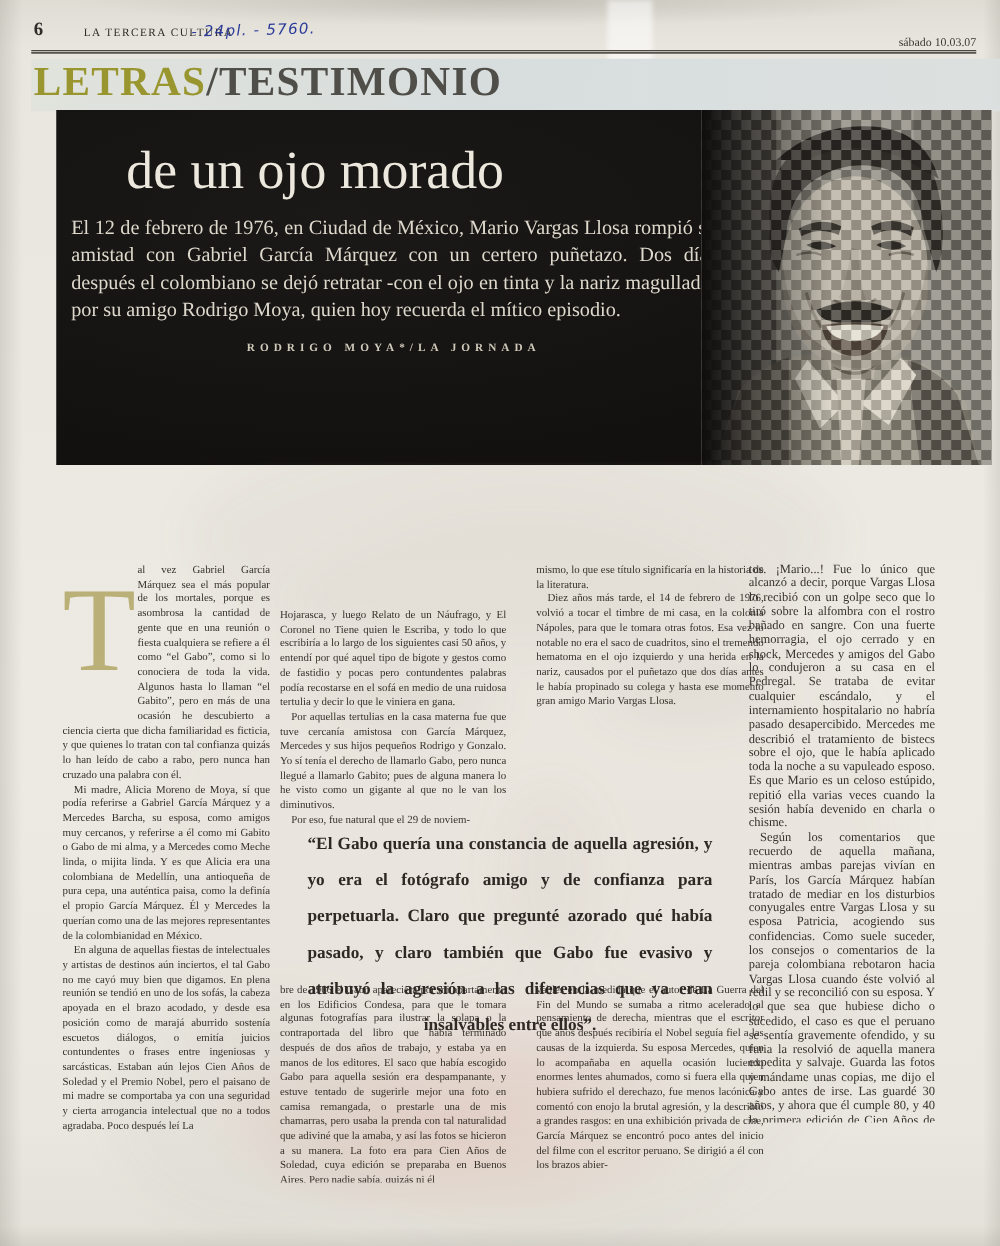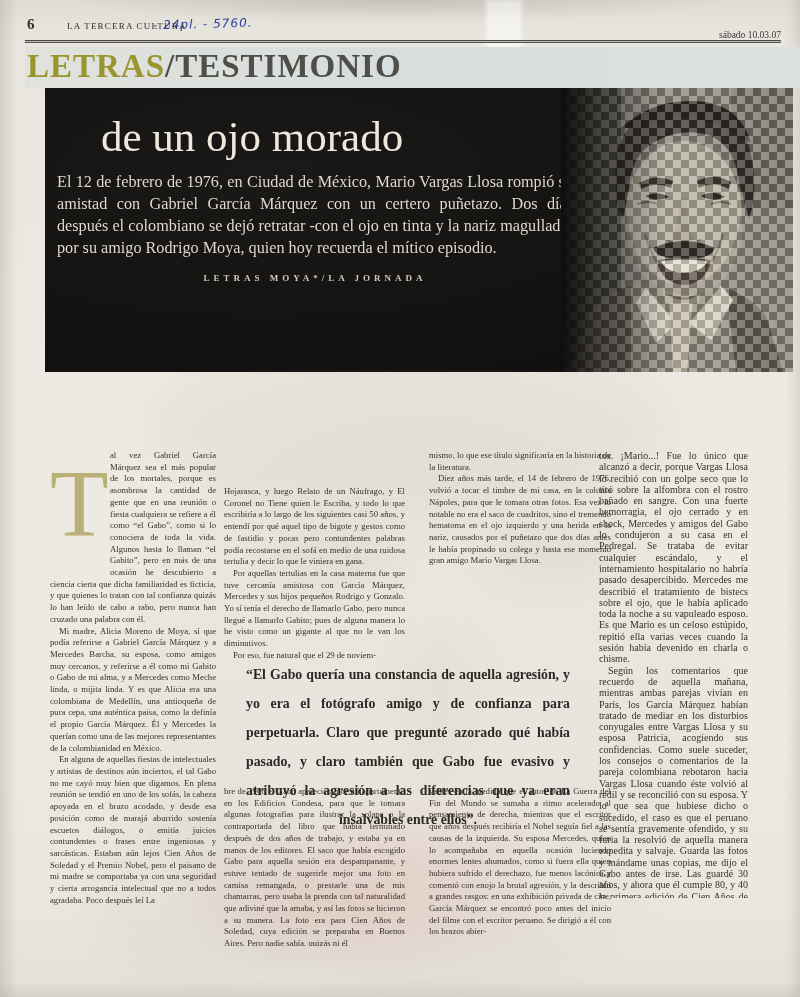--- a/index.html
+++ b/index.html
@@ -92,21 +92,21 @@
 
   <div class="section-band"></div>
   <div class="section-title">
     <span class="p1">LETRAS</span><span class="p2">/TESTIMONIO</span>
   </div>
 
   <div class="head-block">
     <div class="head-text">
       <div class="hl2">de un ojo morado</div>
       <div class="lede">El 12 de febrero de 1976, en Ciudad de México, Mario Vargas Llosa rompió su amistad con Gabriel García Márquez con un certero puñetazo. Dos días después el colombiano se dejó retratar -con el ojo en tinta y la nariz magullada- por su amigo Rodrigo Moya, quien hoy recuerda el mítico episodio.</div>
-      <div class="byline">LETRAS MOYA*/LA JORNADA</div>
+      <div class="byline">RODRIGO MOYA*/LA JORNADA</div>
     </div>
     <div class="photo">
       <svg viewBox="0 0 232 284" width="232" height="284" aria-hidden="true">
         <rect x="0" y="0" width="232" height="284" fill="#86837a"></rect>
         <rect x="0" y="0" width="60" height="284" fill="#4e4b45"></rect>
         <rect x="170" y="0" width="62" height="120" fill="#6e6b63"></rect>
 
         <path d="M10,284 L30,225 Q60,195 95,195 L150,195 Q190,200 212,235 L222,284 Z" fill="#8f897c"></path>
         <path d="M10,284 L32,222 Q50,204 70,198 L70,284 Z" fill="#5d574e"></path>
         <path d="M222,284 L205,228 Q190,208 165,200 L175,284 Z" fill="#5d574e"></path>

